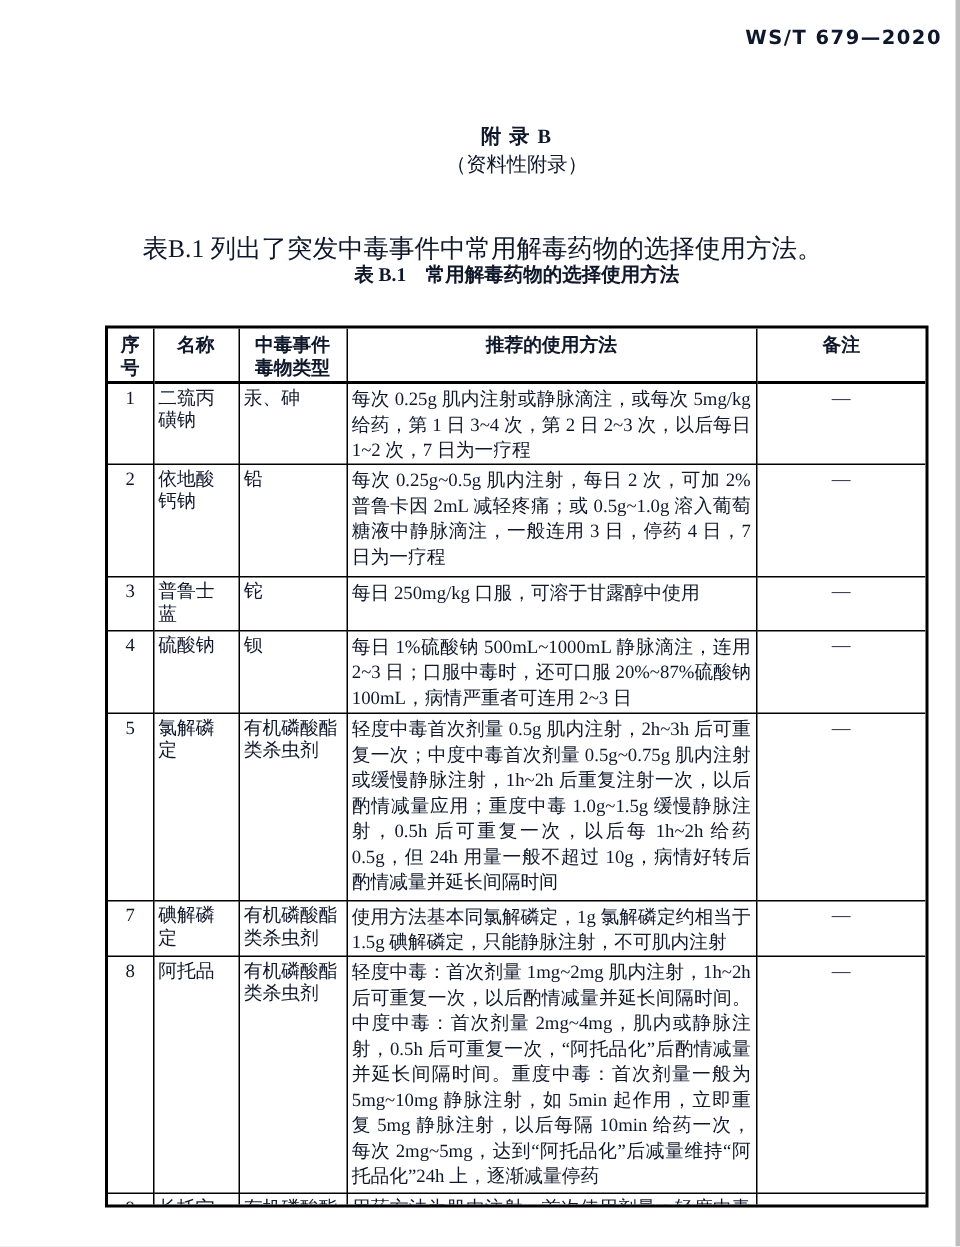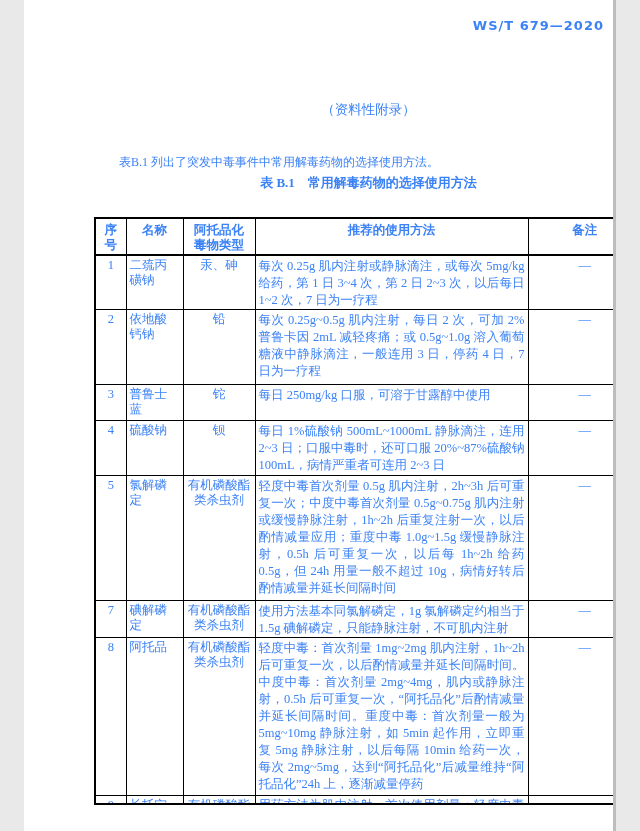--- a/index.html
+++ b/index.html
@@ -1,30 +1,30 @@
 <!DOCTYPE html>
 <html><head>
 <meta charset="utf-8">
 <style>
   html,body { margin:0; padding:0; background:#e9e9e9; }
   .page {
-    position:relative; width:592px; height:831px; background:#ffffff;
-    font-family:"Liberation Serif","DejaVu Serif",serif; color:#3b82f6;
+    position:relative; width:640px; height:831px; background:#ffffff;
+    font-family:"Liberation Serif","DejaVu Serif",serif; color:#0f172a;
     overflow:hidden; margin:0 auto;
   }
   .doc-number {
     position:absolute; top:18px; right:12px;
     font-family:"DejaVu Sans","Liberation Sans",sans-serif;
     font-size:13px; font-weight:bold; letter-spacing:1px;
   }
   .centered { position:absolute; left:70px; width:549px; text-align:center; }
   .appendix-title   { top:82px;  font-size:13.5px; font-weight:bold; letter-spacing:1px; }
   .appendix-subtitle{ top:101px; font-size:13.5px; font-weight:normal; }
   .appendix-heading { top:120px; font-size:13.5px; font-weight:bold; }
-  .intro { position:absolute; top:154px; left:95px; width:520px; font-size:12px; }
+  .intro { position:absolute; top:154px; left:95px; width:520px; font-size:17px; }
   .table-caption { top:174px; font-size:13px; font-weight:bold; }
 
   .table-wrap {
     position:absolute; top:217px; left:70px; width:549px; height:588px;
     box-sizing:border-box; border:2px solid #000; overflow:hidden;
   }
   table.b1 { border-collapse:collapse; table-layout:fixed; width:545px; border:hidden; }
   table.b1 col.c-no     { width:30px; }
   table.b1 col.c-name   { width:57px; }
   table.b1 col.c-toxin  { width:72px; }
@@ -37,21 +37,21 @@
   table.b1 th {
     font-weight:bold; text-align:center; line-height:15px; white-space:pre-line;
     border-bottom:2px solid #000; padding-top:4px;
   }
   tr.hdr { height:36px; }
   tr.r1 { height:50px; }  tr.r2 { height:75px; }  tr.r3 { height:36px; }
   tr.r4 { height:55px; }  tr.r5 { height:125px; } tr.r7 { height:35px; }
   tr.r8 { height:158px; } tr.r9 { height:14px; }
   td.no    { text-align:center; line-height:15px; padding-top:4px; }
   td.name  { text-align:left; line-height:15px; white-space:pre-line; padding-top:4px; }
-  td.toxin { text-align:center;  line-height:15px; white-space:pre-line; padding-top:4px; padding-left:5px;margin-left:48px; }
+  td.toxin { text-align:left;  line-height:15px; white-space:pre-line; padding-top:4px; padding-left:5px;margin-left:48px; }
   td.method{ padding:2px 5px 0 6px; }
   td.method .m { text-align:justify; line-height:17px; }
   td.note  { text-align:center; vertical-align:middle; line-height:15px; }
   tr.r9 td { height:14px; }
   tr.r9 .m, tr.r9 td { line-height:15px; }
 
   .page-number {
     position:absolute; top:847px; right:42px;
     font-size:12.5px; font-family:Liberation Sans, sans-serif;
   }
@@ -59,41 +59,42 @@
     position:absolute; top:0; right:0; width:3px; height:831px; background:#bdbdbd;
   }
 </style>
 </head>
 <body>
 
 <div class="page">
 
   <div class="doc-number">WS/T 679—2020</div>
 
+  <div class="centered appendix-title">附 录 B</div>
   <div class="centered appendix-subtitle">（资料性附录）</div>
 
   <div class="intro">表B.1 列出了突发中毒事件中常用解毒药物的选择使用方法。</div>
 
   <div class="centered table-caption">表 B.1　常用解毒药物的选择使用方法</div>
 
   <div class="table-wrap">
     <table class="b1">
       <colgroup>
         <col class="c-no">
           <col class="c-name">
           <col class="c-toxin">
           <col class="c-method">
           <col class="c-note">
       </colgroup>
       <thead>
         <tr class="hdr">
           <th>序
 号</th>
           <th>名称</th>
-          <th>阿托品化
+          <th>中毒事件
 毒物类型</th>
           <th>推荐的使用方法</th>
           <th>备注</th>
         </tr>
       </thead>
       <tbody>
         <tr class="r1">
           <td class="no">1</td>
           <td class="name">二巯丙
 磺钠</td>

